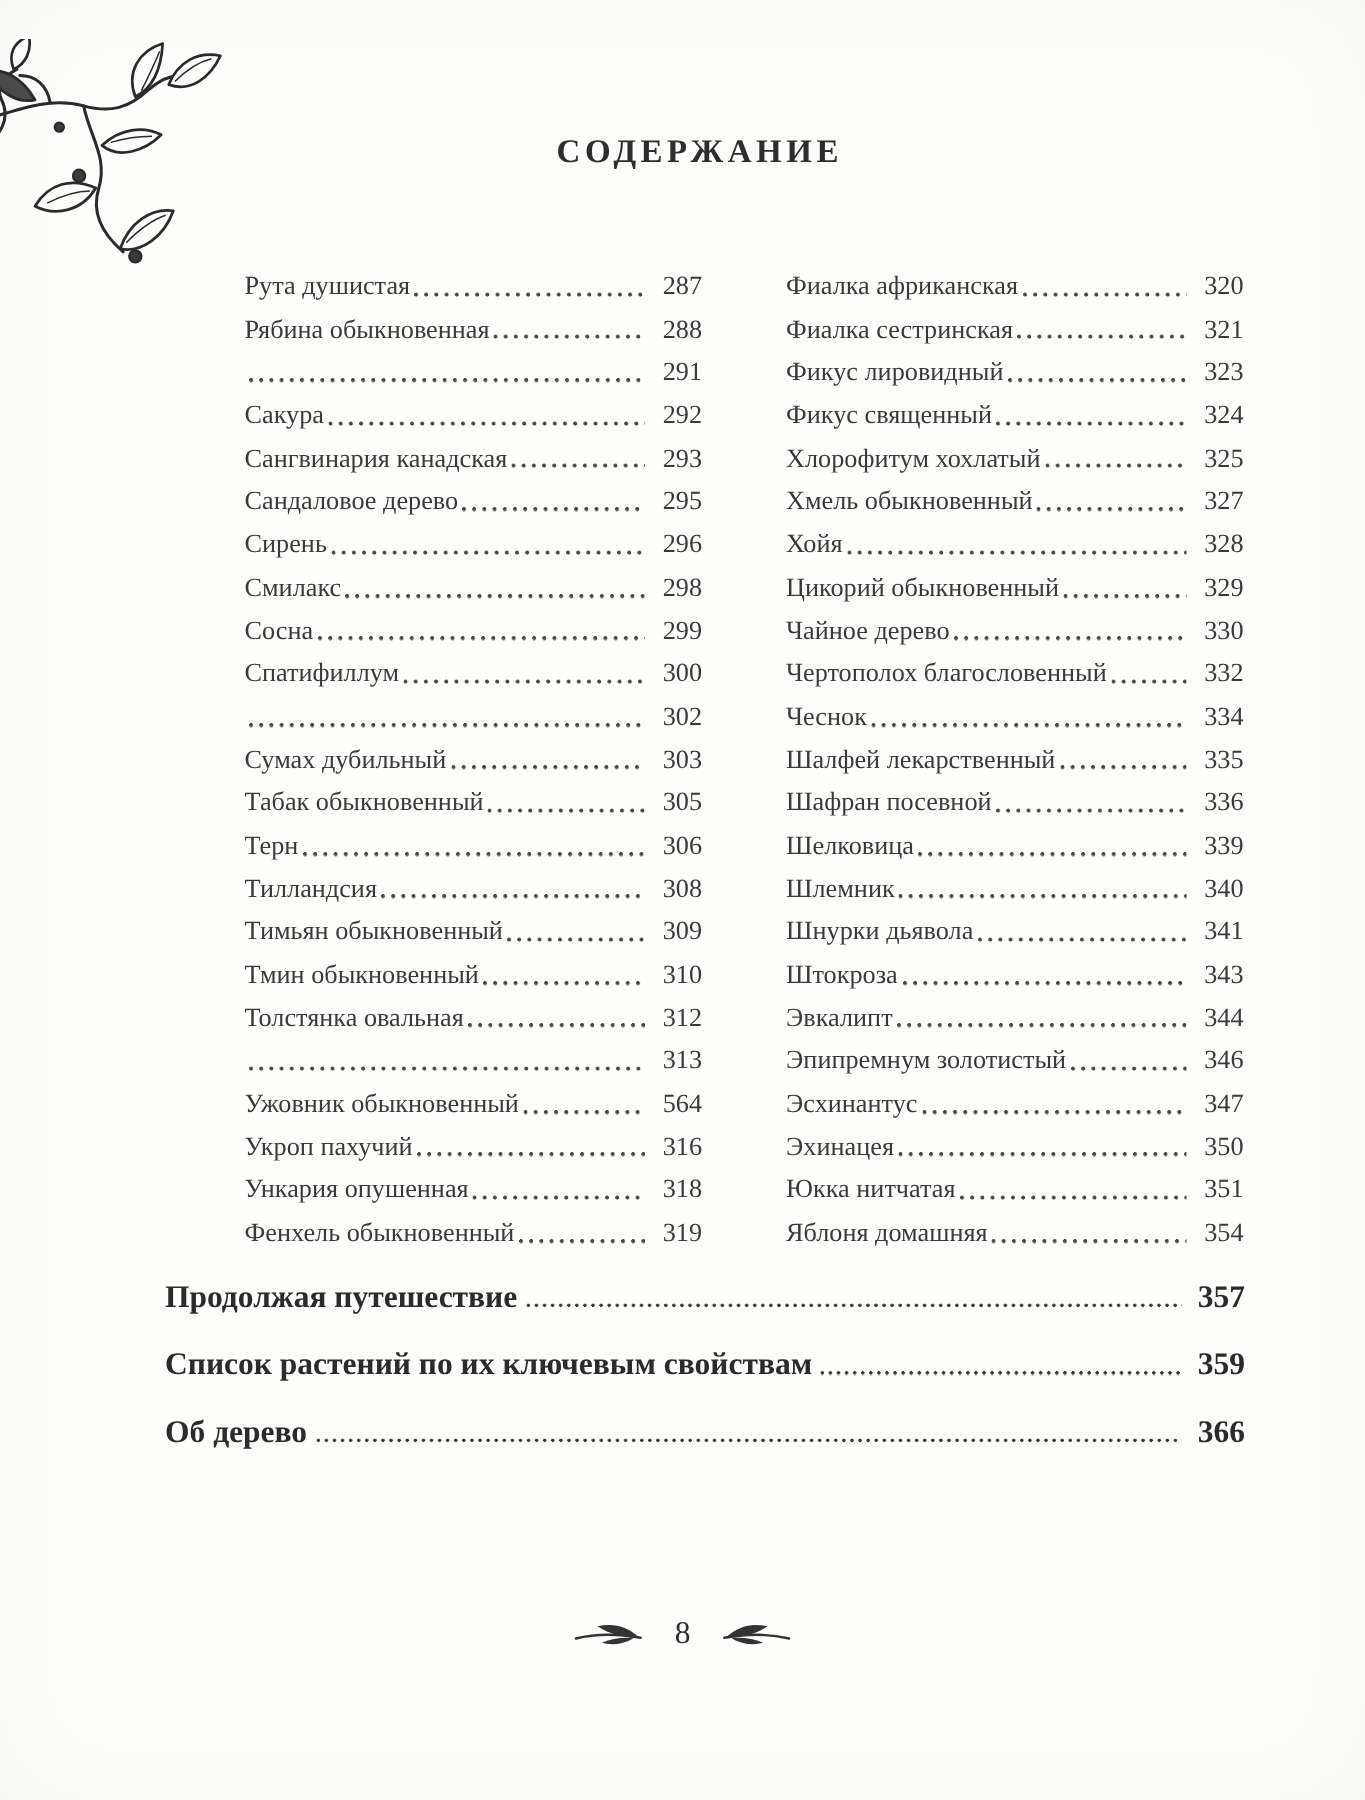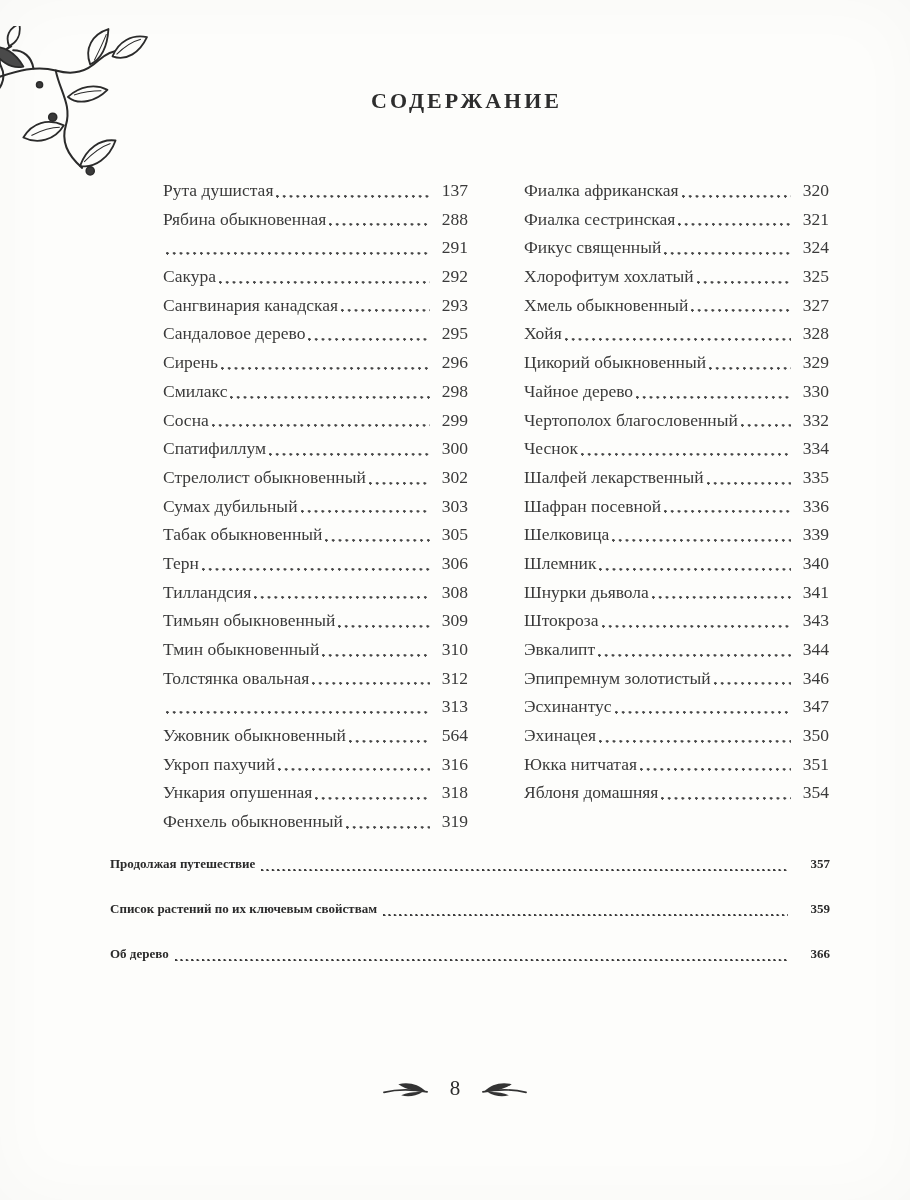--- a/index.html
+++ b/index.html
@@ -50,21 +50,21 @@
     background-position:left 0 bottom 7px;
   }
   .pnum { min-width:34px; text-align:right; }
 
   
   .sections { position:absolute; top:850px; left:110px; width:720px; }
   .section-row {
     display:flex; align-items:baseline;
     height:28px; line-height:28px;
     margin-bottom:17px;
-    font-size:13px; font-weight:700; color:#2b2b2b;
+    font-size:21px; font-weight:700; color:#2b2b2b;
     white-space:nowrap;
   }
   .section-row .dots {
     margin:0 2px 0 6px;
     background-image: radial-gradient(circle at 1.2px 1.2px, #383838 1.05px, rgba(0,0,0,0) 1.3px);
     background-size:5.4px 3px;
     background-position:left 0 bottom 6px;
   }
   .section-row .pnum { min-width:40px; }
 
@@ -116,21 +116,21 @@
   </svg>
 
   <h1 class="title">СОДЕРЖАНИЕ</h1>
 
   <div class="columns">
     <div class="col">
 
         <div class="row">
           <span class="etitle">Рута душистая</span>
           <span class="dots"></span>
-          <span class="pnum">137</span>
+          <span class="pnum">287</span>
         </div>
 
         <div class="row">
           <span class="etitle">Рябина обыкновенная</span>
           <span class="dots"></span>
           <span class="pnum">288</span>
         </div>
 
         <div class="row">
           <span class="dots"></span>
@@ -173,21 +173,20 @@
           <span class="pnum">299</span>
         </div>
 
         <div class="row">
           <span class="etitle">Спатифиллум</span>
           <span class="dots"></span>
           <span class="pnum">300</span>
         </div>
 
         <div class="row">
-          <span class="etitle">Стрелолист обыкновенный</span>
           <span class="dots"></span>
           <span class="pnum">302</span>
         </div>
 
         <div class="row">
           <span class="etitle">Сумах дубильный</span>
           <span class="dots"></span>
           <span class="pnum">303</span>
         </div>
 
@@ -263,20 +262,25 @@
           <span class="dots"></span>
           <span class="pnum">320</span>
         </div>
 
         <div class="row">
           <span class="etitle">Фиалка сестринская</span>
           <span class="dots"></span>
           <span class="pnum">321</span>
         </div>
 
+        <div class="row">
+          <span class="etitle">Фикус лировидный</span>
+          <span class="dots"></span>
+          <span class="pnum">323</span>
+        </div>
 
         <div class="row">
           <span class="etitle">Фикус священный</span>
           <span class="dots"></span>
           <span class="pnum">324</span>
         </div>
 
         <div class="row">
           <span class="etitle">Хлорофитум хохлатый</span>
           <span class="dots"></span>

